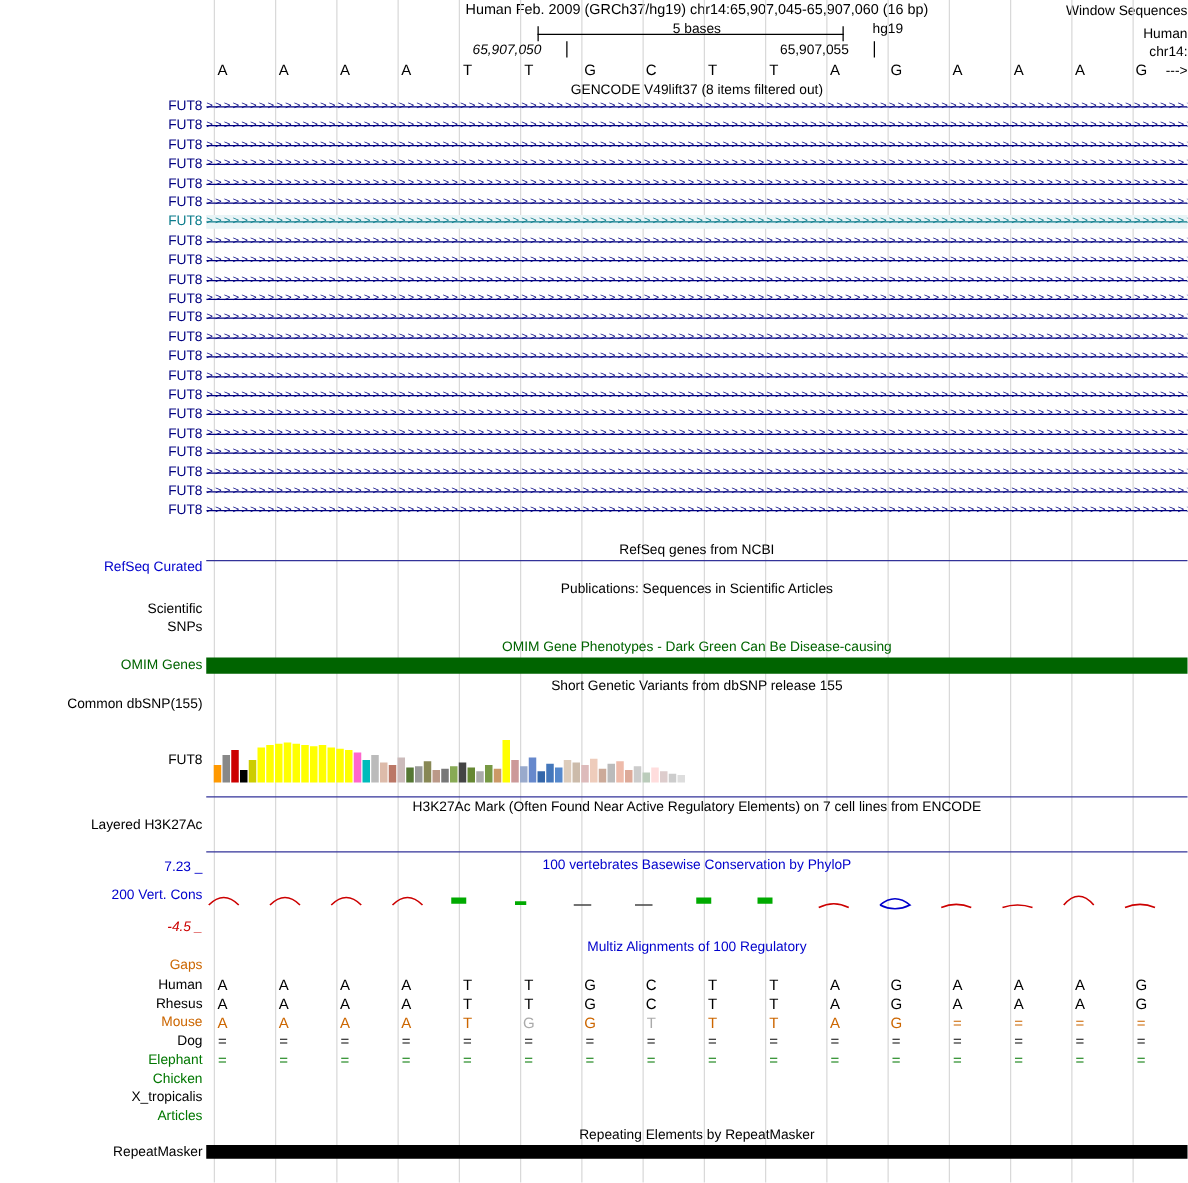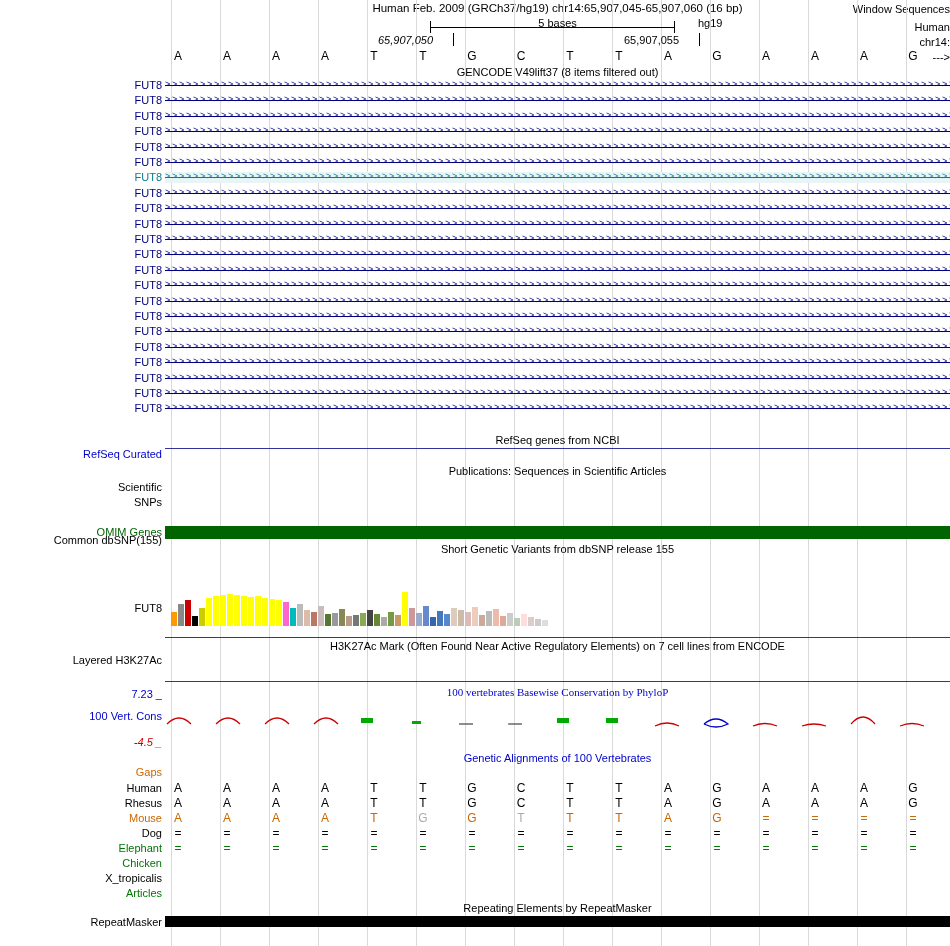--- a/index.html
+++ b/index.html
@@ -322,20 +322,21 @@
           <div class="gene-line"></div>
           <div class="arrows">&gt;&gt;&gt;&gt;&gt;&gt;&gt;&gt;&gt;&gt;&gt;&gt;&gt;&gt;&gt;&gt;&gt;&gt;&gt;&gt;&gt;&gt;&gt;&gt;&gt;&gt;&gt;&gt;&gt;&gt;&gt;&gt;&gt;&gt;&gt;&gt;&gt;&gt;&gt;&gt;&gt;&gt;&gt;&gt;&gt;&gt;&gt;&gt;&gt;&gt;&gt;&gt;&gt;&gt;&gt;&gt;&gt;&gt;&gt;&gt;&gt;&gt;&gt;&gt;&gt;&gt;&gt;&gt;&gt;&gt;&gt;&gt;&gt;&gt;&gt;&gt;&gt;&gt;&gt;&gt;&gt;&gt;&gt;&gt;&gt;&gt;&gt;&gt;&gt;&gt;&gt;&gt;&gt;&gt;&gt;&gt;&gt;&gt;&gt;&gt;&gt;&gt;&gt;&gt;&gt;&gt;&gt;&gt;&gt;&gt;&gt;&gt;&gt;&gt;&gt;&gt;&gt;&gt;&gt;&gt;&gt;&gt;&gt;&gt;&gt;&gt;&gt;&gt;&gt;&gt;&gt;&gt;&gt;&gt;&gt;&gt;&gt;&gt;&gt;&gt;&gt;&gt;&gt;&gt;&gt;&gt;&gt;&gt;&gt;&gt;&gt;&gt;&gt;&gt;&gt;&gt;&gt;&gt;&gt;&gt;&gt;&gt;&gt;&gt;&gt;&gt;&gt;&gt;&gt;&gt;</div>
         </div>
       </div>
 
     <div class="hrule" style="top:448px;"></div>
     <div class="centered" style="top:434px;">RefSeq genes from NCBI</div>
 
     <div class="centered" style="top:465px;">Publications: Sequences in Scientific Articles</div>
 
+    <div class="centered darkgreen" style="top:512px;">OMIM Gene Phenotypes - Dark Green Can Be Disease-causing</div>
     <div class="omim-bar" style="top:526px;"></div>
 
     <div class="centered" style="top:543px;">Short Genetic Variants from dbSNP release 155</div>
 
     <div id="gtex-bars" style="position:absolute; left:6px; top:590px; width:380px; height:36px;">
         <div class="gtex" style="left: 0px; height: 14px; background: rgb(255, 153, 0);"></div>
         <div class="gtex" style="left: 7px; height: 22px; background: rgb(136, 136, 136);"></div>
         <div class="gtex" style="left: 14px; height: 26px; background: rgb(204, 0, 0);"></div>
         <div class="gtex" style="left: 21px; height: 10px; background: rgb(0, 0, 0);"></div>
         <div class="gtex" style="left: 28px; height: 18px; background: rgb(204, 204, 0);"></div>
@@ -387,42 +388,42 @@
         <div class="gtex" style="left: 350px; height: 12px; background: rgb(255, 221, 221);"></div>
         <div class="gtex" style="left: 357px; height: 9px; background: rgb(221, 204, 204);"></div>
         <div class="gtex" style="left: 364px; height: 7px; background: rgb(204, 204, 204);"></div>
         <div class="gtex" style="left: 371px; height: 6px; background: rgb(221, 221, 221);"></div>
       </div>
 
     <div class="hrule" style="top:637px;"></div>
     <div class="centered" style="top:640px;">H3K27Ac Mark (Often Found Near Active Regulatory Elements) on 7 cell lines from ENCODE</div>
 
     <div class="hrule" style="top:681px;"></div>
-    <div class="centered blue" style="top:686px;font-family:Liberation Serif, serif;">100 vertebrates Basewise Conservation by PhyloP</div>
+    <div class="centered blue" style="top:686px;">100 vertebrates Basewise Conservation by PhyloP</div>
 
     <svg width="785" height="50" style="position:absolute; left:0; top:700px;">
       <path d="M2,24 q12,-12 24,0" stroke="#cc0000" fill="none" stroke-width="1.3"></path>
       <path d="M51,24 q12,-12 24,0" stroke="#cc0000" fill="none" stroke-width="1.3"></path>
       <path d="M100,24 q12,-12 24,0" stroke="#cc0000" fill="none" stroke-width="1.3"></path>
       <path d="M149,24 q12,-12 24,0" stroke="#cc0000" fill="none" stroke-width="1.3"></path>
       <rect x="196" y="18" width="12" height="5" fill="#00aa00"></rect>
       <rect x="247" y="21" width="9" height="3" fill="#00aa00"></rect>
       <path d="M294,24 h14" stroke="#444444" fill="none" stroke-width="1.2"></path>
       <path d="M343,24 h14" stroke="#444444" fill="none" stroke-width="1.2"></path>
       <rect x="392" y="18" width="12" height="5" fill="#00aa00"></rect>
       <rect x="441" y="18" width="12" height="5" fill="#00aa00"></rect>
       <path d="M490,26 q12,-6 24,0" stroke="#cc0000" fill="none" stroke-width="1.3"></path>
       <path d="M539,24 q12,-10 24,0 q-12,6 -24,0" stroke="#0000cc" fill="none" stroke-width="1.3"></path>
       <path d="M588,26 q12,-5 24,0" stroke="#cc0000" fill="none" stroke-width="1.3"></path>
       <path d="M637,26 q12,-4 24,0" stroke="#cc0000" fill="none" stroke-width="1.3"></path>
       <path d="M686,24 q12,-14 24,0" stroke="#cc0000" fill="none" stroke-width="1.3"></path>
       <path d="M735,26 q12,-5 24,0" stroke="#cc0000" fill="none" stroke-width="1.3"></path>
     </svg>
 
-    <div class="centered blue" style="top:752px;">Genetic Alignments of 100 Vertebrates</div>
+    <div class="centered blue" style="top:752px;">Multiz Alignments of 100 Regulatory</div>
 
     <div id="multiz-rows">
         <div class="base-row" style="top: 781px;">
           <div class="base" style="left: 6px; color: rgb(0, 0, 0);">A</div>
           <div class="base" style="left: 55px; color: rgb(0, 0, 0);">A</div>
           <div class="base" style="left: 104px; color: rgb(0, 0, 0);">A</div>
           <div class="base" style="left: 153px; color: rgb(0, 0, 0);">A</div>
           <div class="base" style="left: 202px; color: rgb(0, 0, 0);">T</div>
           <div class="base" style="left: 251px; color: rgb(0, 0, 0);">T</div>
           <div class="base" style="left: 300px; color: rgb(0, 0, 0);">G</div>
@@ -591,25 +592,25 @@
         <div class="label navy" style="top: 356px;">FUT8</div>
         <div class="label navy" style="top: 372px;">FUT8</div>
         <div class="label navy" style="top: 387px;">FUT8</div>
         <div class="label navy" style="top: 402px;">FUT8</div>
       </div>
 
     <div class="label blue" style="top:448px;">RefSeq Curated</div>
     <div class="label" style="top:481px;">Scientific</div>
     <div class="label" style="top:496px;">SNPs</div>
     <div class="label darkgreen" style="top:526px;">OMIM Genes</div>
-    <div class="label" style="top:534px;">Common dbSNP(155)</div>
+    <div class="label" style="top:557px;">Common dbSNP(155)</div>
     <div class="label" style="top:602px;">FUT8</div>
     <div class="label" style="top:654px;">Layered H3K27Ac</div>
     <div class="label blue" style="top:688px;">7.23 _</div>
-    <div class="label blue" style="top:710px;">100 Vert. Cons</div>
+    <div class="label blue" style="top:710px;">200 Vert. Cons</div>
     <div class="label red" style="top:736px;">-4.5 _</div>
     <div class="label orange" style="top:766px;">Gaps</div>
     <div id="multiz-labels">
         <div class="label" style="top: 782px; color: rgb(0, 0, 0);">Human</div>
         <div class="label" style="top: 797px; color: rgb(0, 0, 0);">Rhesus</div>
         <div class="label" style="top: 812px; color: rgb(204, 102, 0);">Mouse</div>
         <div class="label" style="top: 827px; color: rgb(0, 0, 0);">Dog</div>
         <div class="label" style="top: 842px; color: rgb(0, 119, 0);">Elephant</div>
         <div class="label" style="top: 857px; color: rgb(0, 119, 0);">Chicken</div>
         <div class="label" style="top: 872px; color: rgb(0, 0, 0);">X_tropicalis</div>

